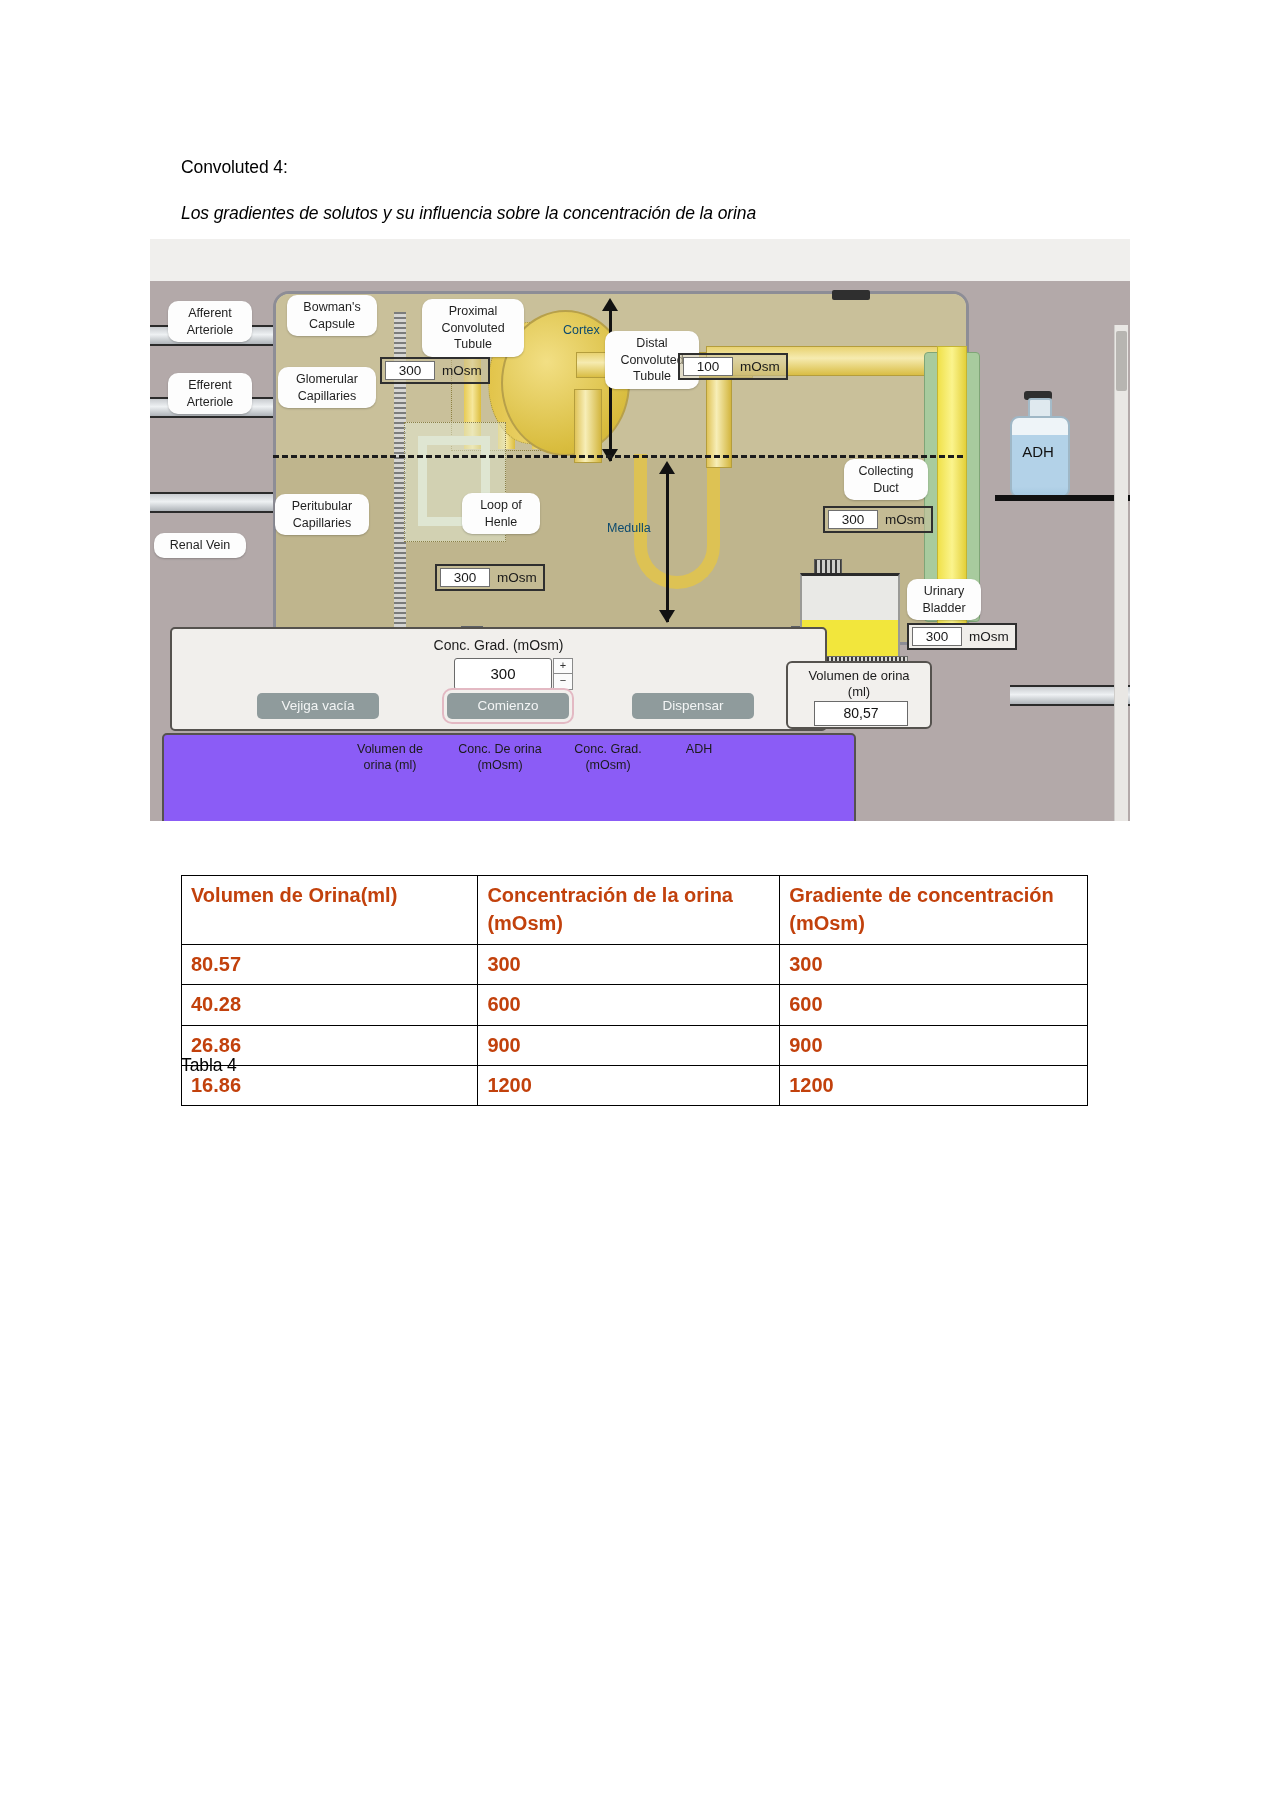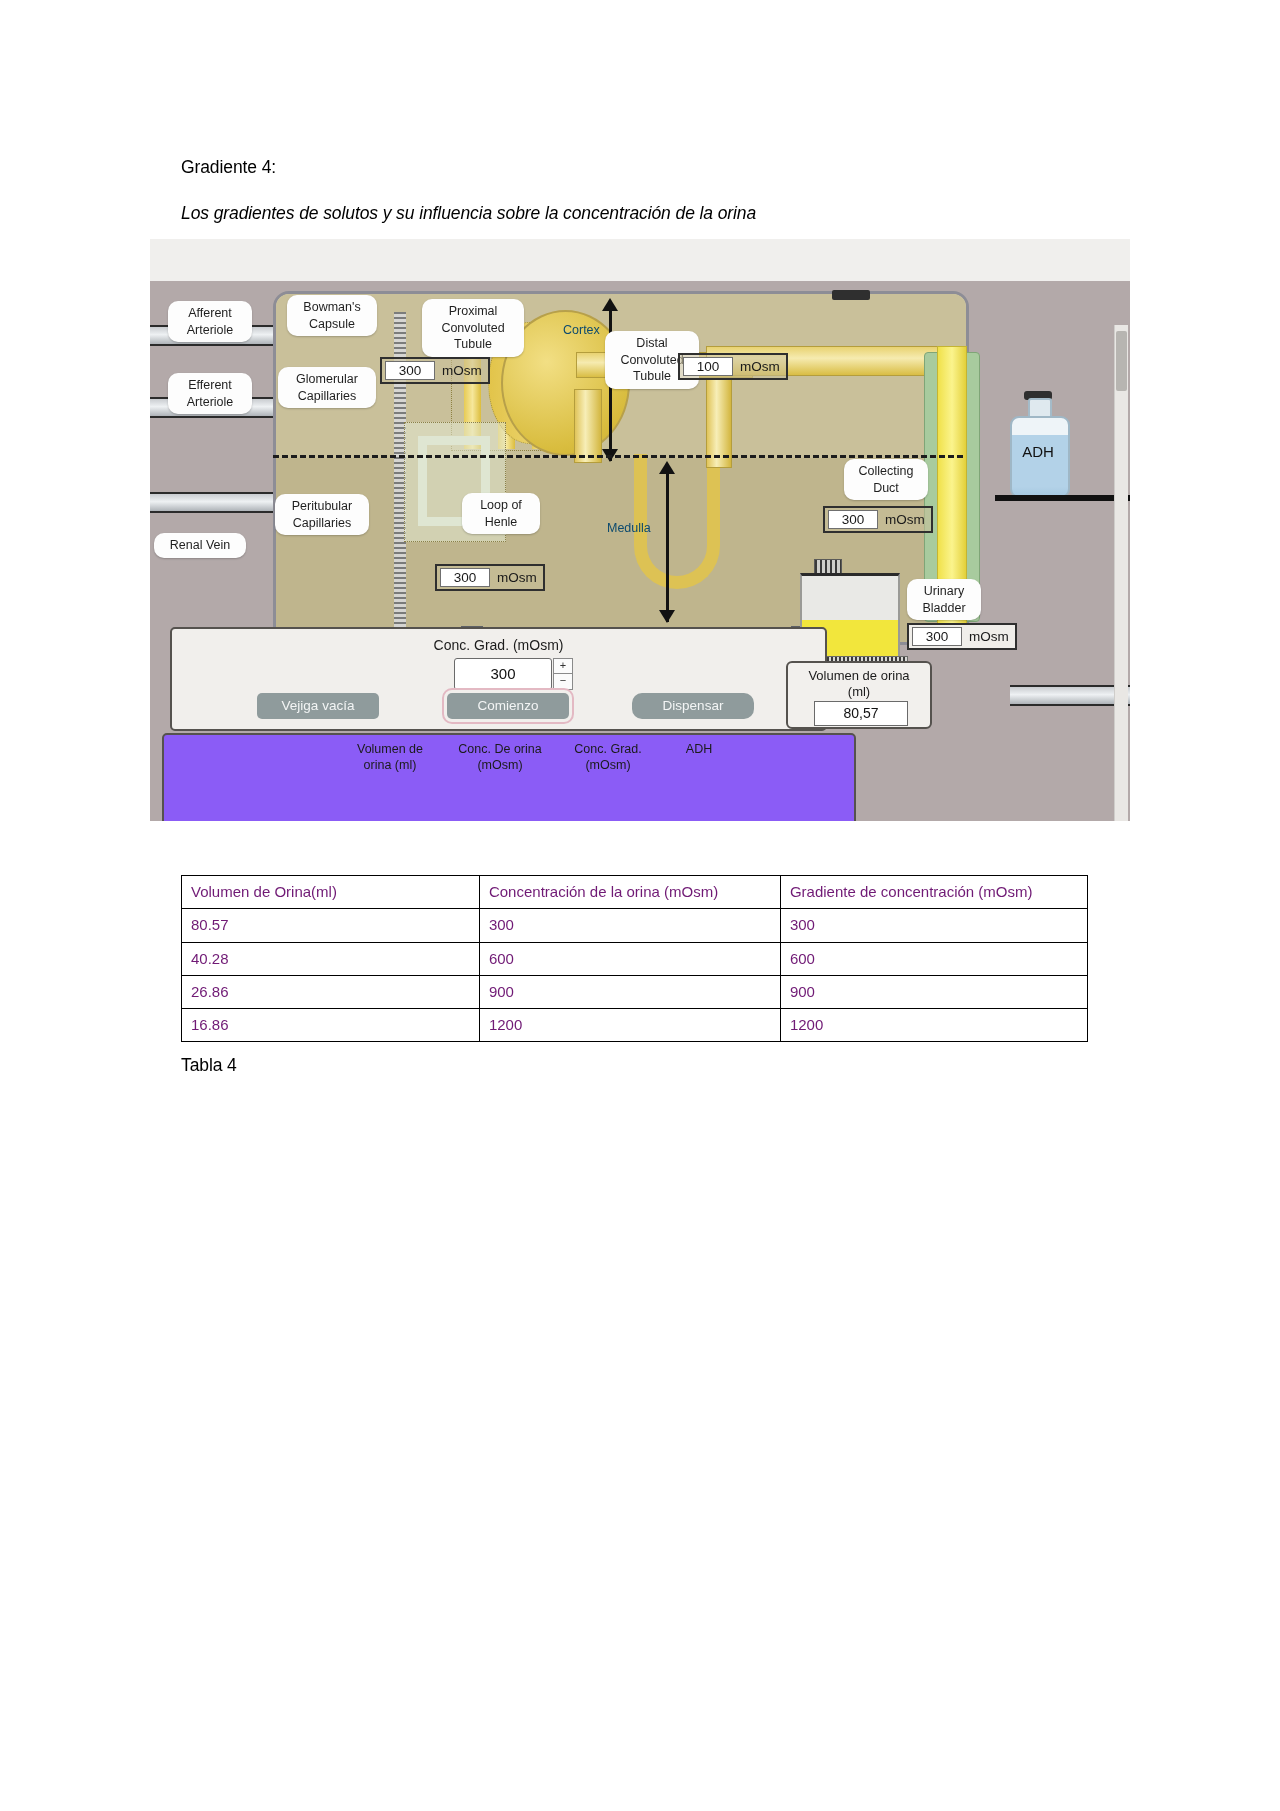--- a/index.html
+++ b/index.html
@@ -375,21 +375,21 @@
     background: #8f9b9c;
     border-radius: 5px;
     color: #f3f5f5;
     font-family: "Liberation Sans", sans-serif;
     font-size: 13.5px;
     text-align: center;
     line-height: 26px;
   }
   #btn-empty-bladder { left: 85px; }
   #btn-start { left: 275px; }
-  #btn-dispense { left: 460px; border-radius: 10px; }
+  #btn-dispense { left: 460px; }
   .cp-btn.focused-wrap {
     outline: 2px solid #e3b9c3;
     outline-offset: 3px;
     border-radius: 5px;
   }
 
   
   .results-panel {
     position: absolute;
     left: 12px; top: 452px;
@@ -460,22 +460,23 @@
   }
 
   
   .data-table {
     position: absolute;
     left: 181px;
     top: 875px;
     width: 907px;
     border-collapse: collapse;
     font-family: "Liberation Sans", sans-serif;
-    font-size: 15px;
-    color: #701a75;
+    font-size: 20px;
+    color: #c2410c;
+    font-weight: bold;
   }
   .data-table td {
     border: 1.2px solid #000000;
     padding: 5px 9px 6px 9px;
     vertical-align: top;
     line-height: 1.42;
   }
   .data-table .c0 { width: 300px; }
   .data-table .c1 { width: 300px; }
   .data-table .c2 { width: 307px; margin-left: 8px; }
@@ -484,21 +485,21 @@
     position: absolute;
     left: 181px;
     top: 1055px;
   }
 </style>
 </head>
 <body>
 
 <div class="page">
 
-  <div class="doc-text" id="activity-heading">Gradiente 4:</div>
+  <div class="doc-text" id="activity-heading">Convoluted 4:</div>
   <div class="doc-text" id="activity-subtitle">Los gradientes de solutos y su influencia sobre la concentración de la orina</div>
 
   <div class="sim">
 
 
     <div class="sim-canvas">
 
       <div class="vessel" id="vessel-afferent"></div>
       <div class="vessel" id="vessel-efferent"></div>
       <div class="vessel" id="vessel-renal-vein"></div>

